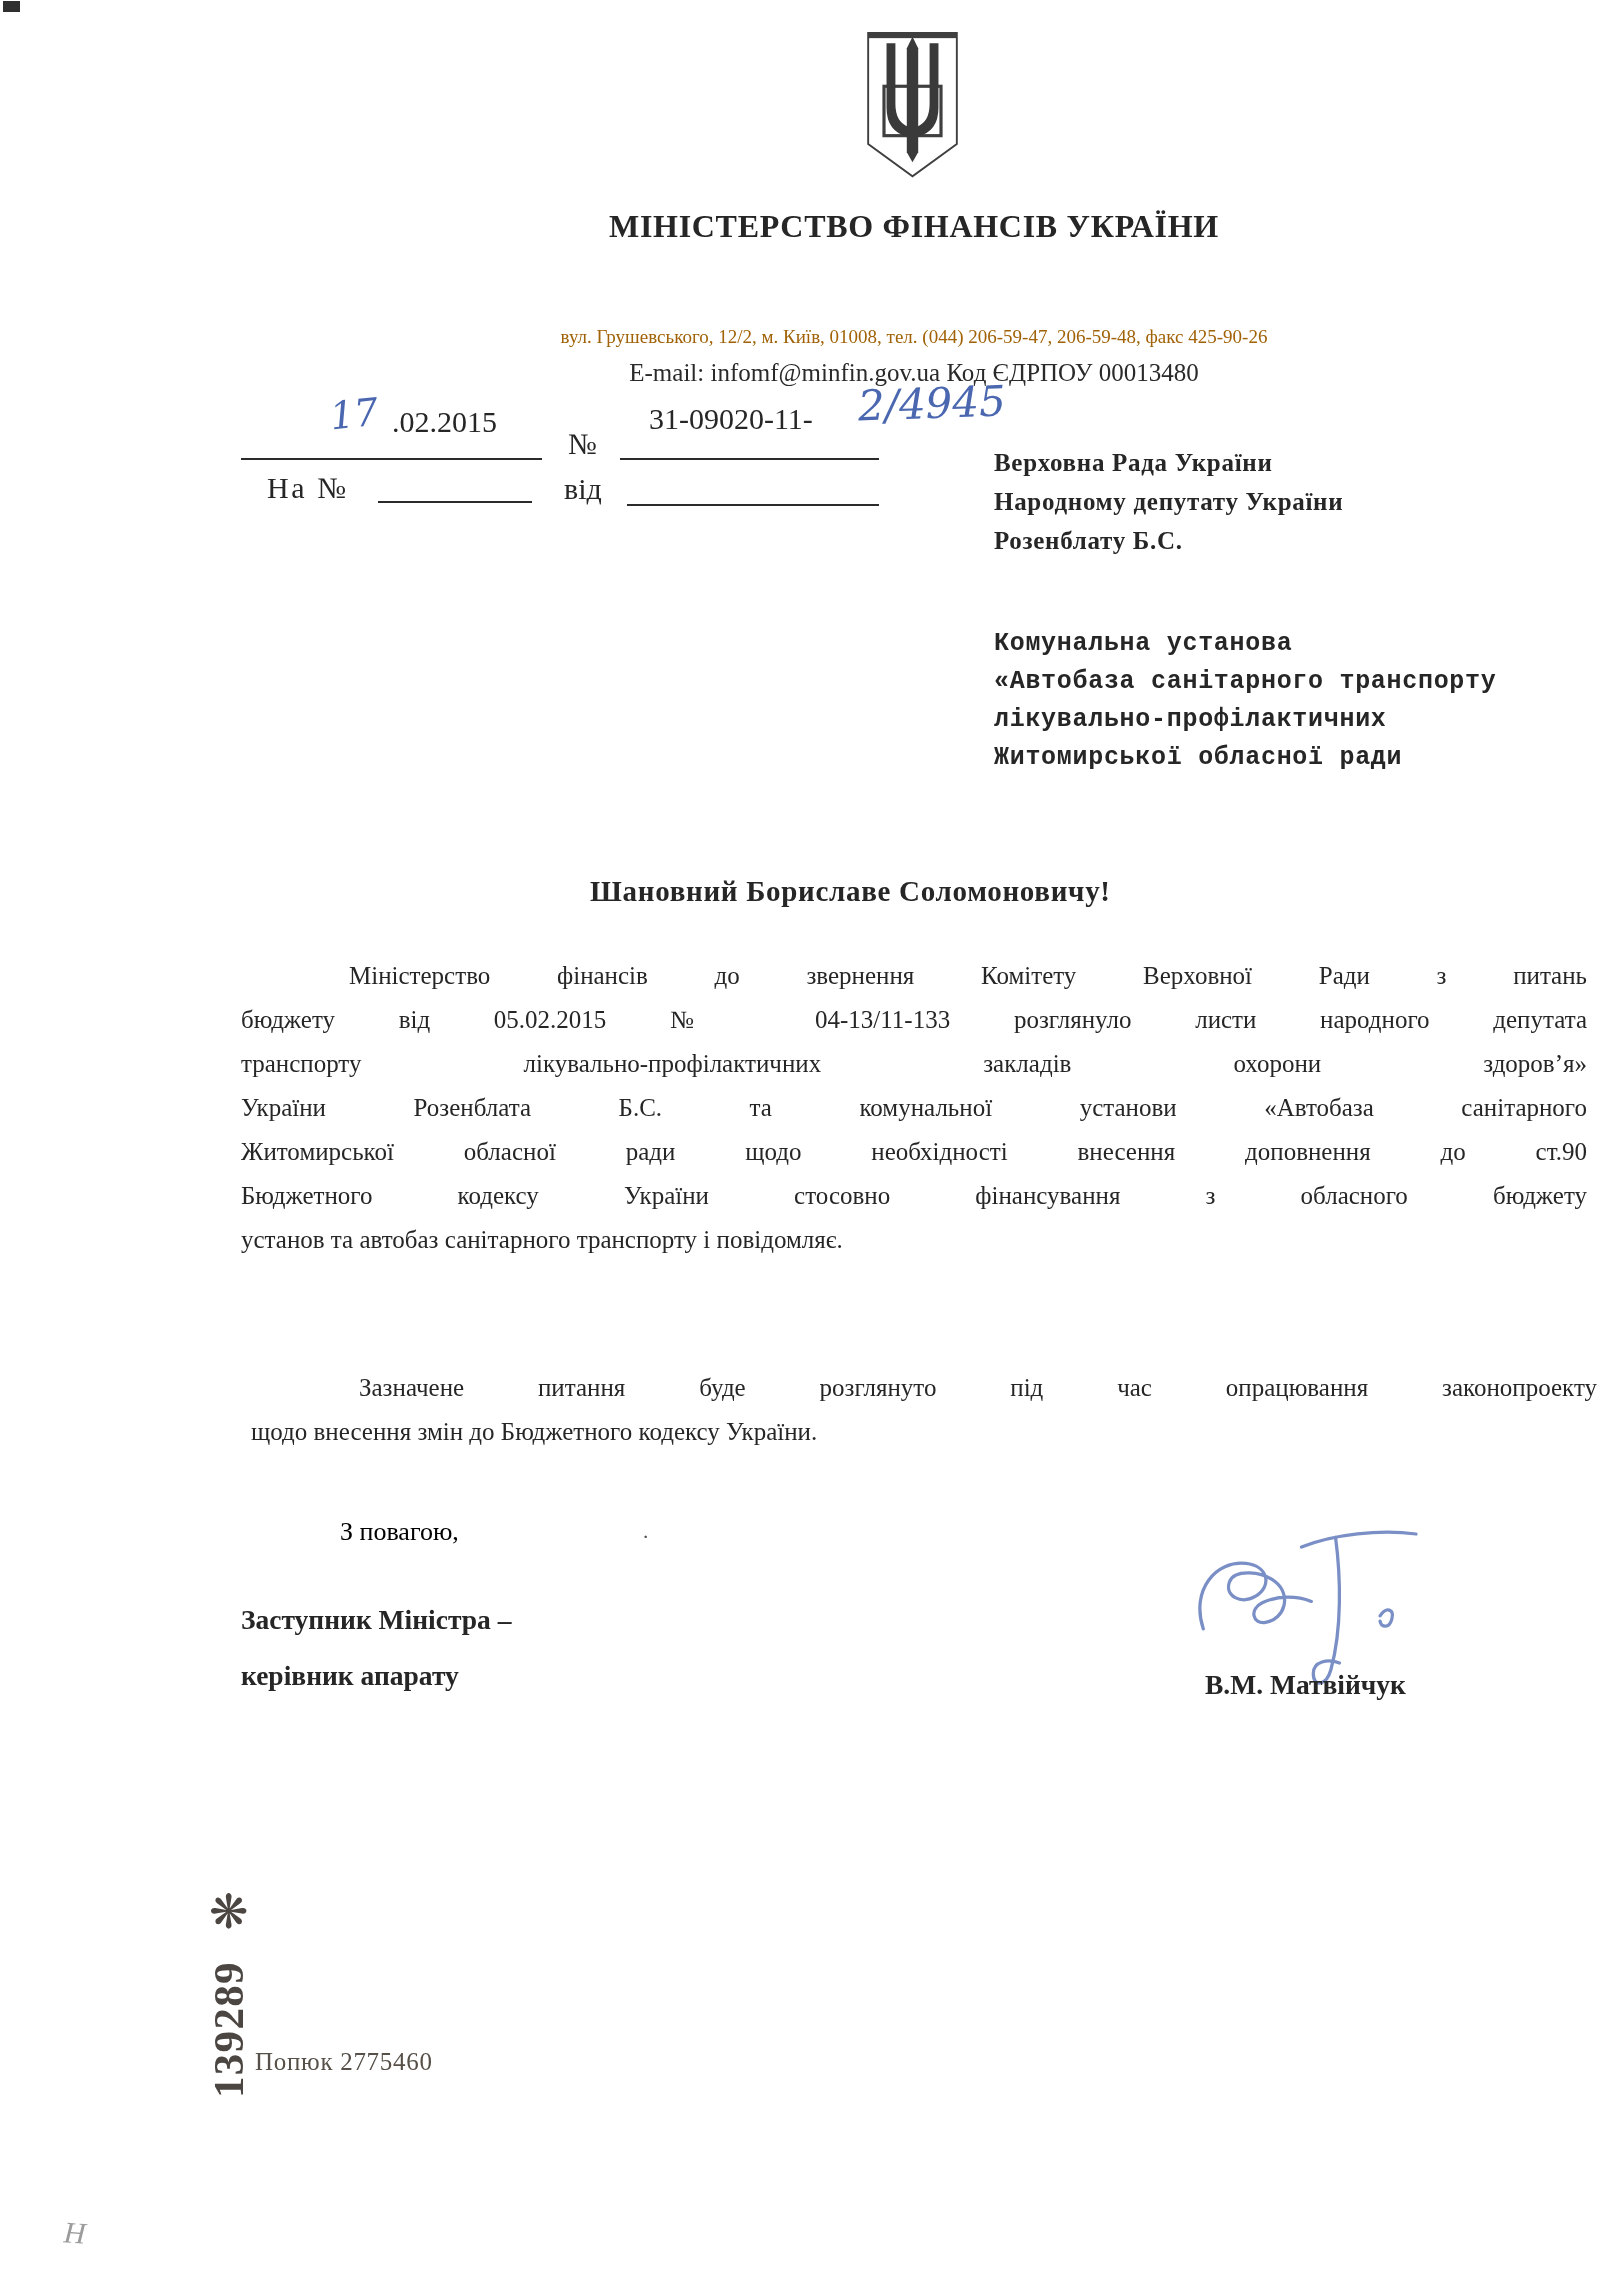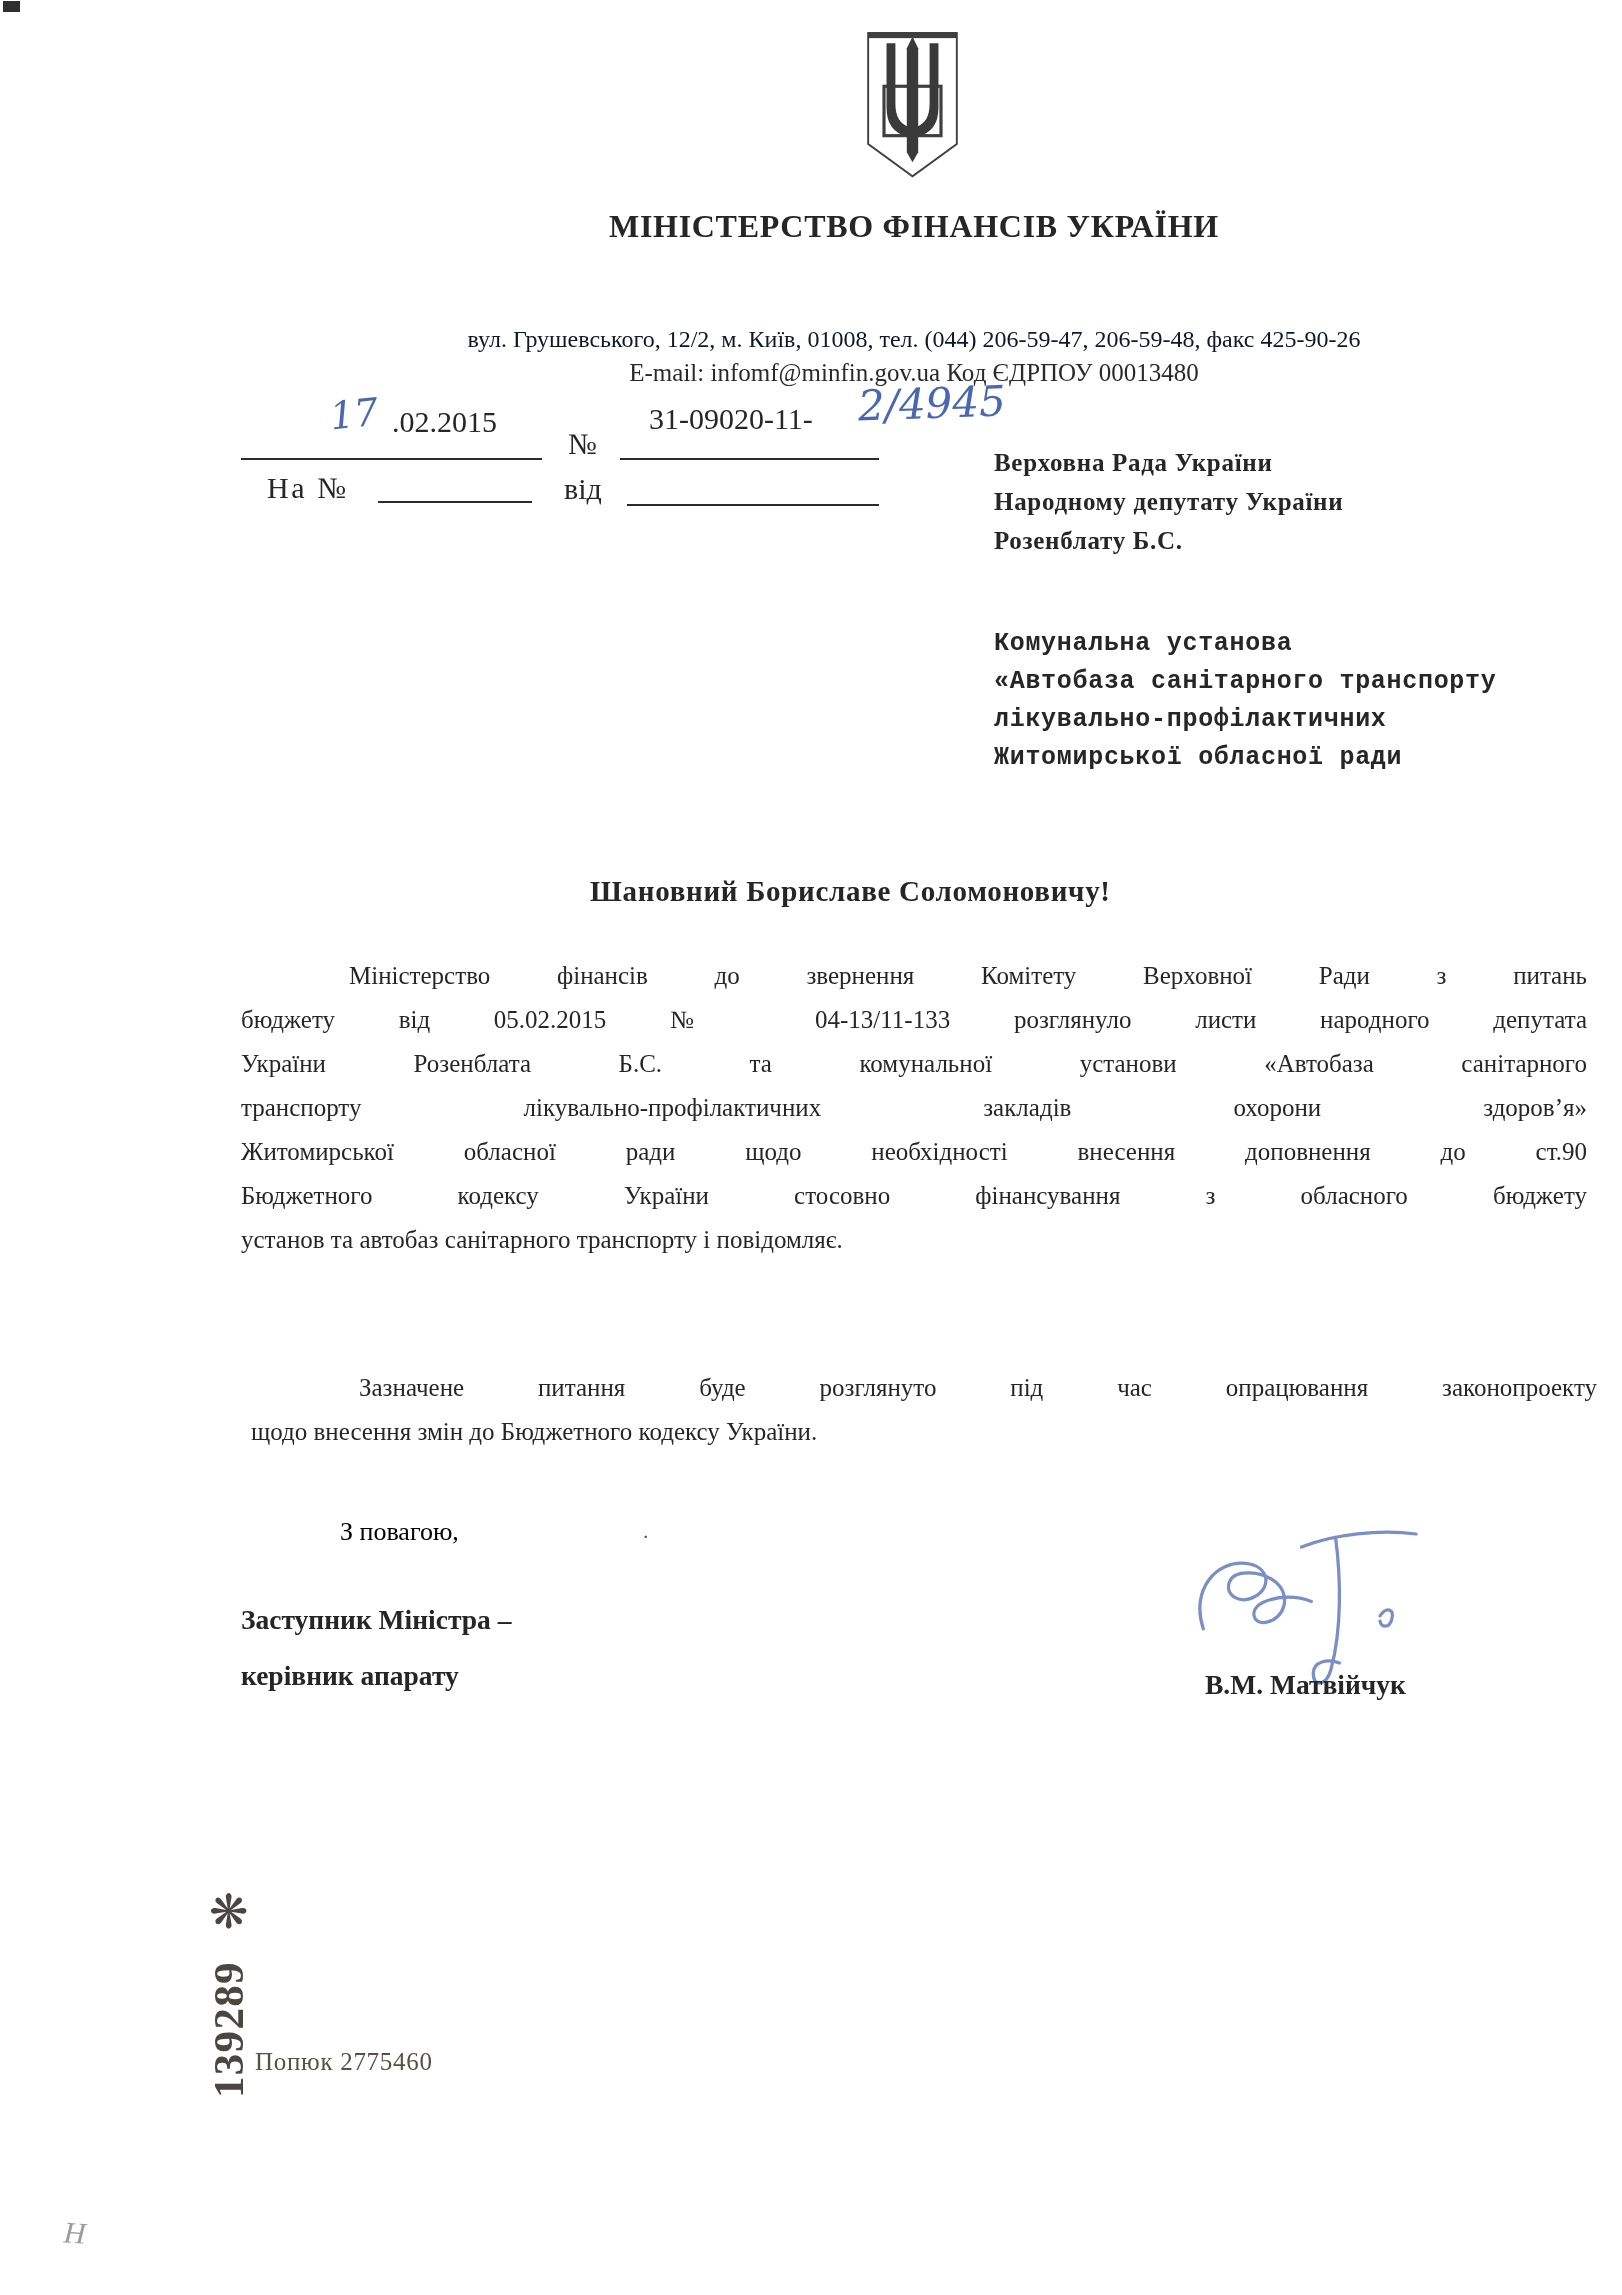--- a/index.html
+++ b/index.html
@@ -12,21 +12,21 @@
     color:#222222;
     overflow:hidden;
   }
   .abs{position:absolute;}
   .center{text-align:center;}
   .title{
     left:222px;top:208px;width:1384px;
     font-size:32px;font-weight:bold;letter-spacing:0.7px;color:#262626;
   }
   .minfin{left:222px;top:260px;width:1384px;font-size:30px;color:#2a2a2a;}
-  .addr{left:222px;top:326px;width:1384px;font-size:24px;color:#0f172a;}
+  .addr{left:222px;top:326px;width:1384px;font-size:19px;color:#a16207;}
   .email{left:222px;top:359px;width:1384px;font-size:25px;color:#2a2a2a;}
 
   .ink{color:#4a67b0;font-style:italic;font-family:"DejaVu Serif",serif;}
   .hand-day{left:330px;top:392px;font-size:38px;transform:rotate(-6deg);}
   .hand-num{left:858px;top:379px;font-size:42px;transform:rotate(-2deg);}
 
   .ref{font-size:30px;color:#262626;}
   .ref-date{left:392px;top:405px;}
   .ref-no{left:568px;top:427px;}
   .ref-out{left:649px;top:402px;}
@@ -115,22 +115,22 @@
     <div>«Автобаза санітарного транспорту</div>
     <div>лікувально-профілактичних</div>
     <div>Житомирської обласної ради</div>
   </div>
 
   <div class="abs salut">Шановний Бориславе Соломоновичу!</div>
 
   <div class="abs bodytxt para1">
     <div class="jline indent">Міністерство фінансів до звернення Комітету Верховної Ради з питань</div>
     <div class="jline">бюджету від 05.02.2015 № 04-13/11-133 розглянуло листи народного депутата</div>
+    <div class="jline">транспорту лікувально-профілактичних закладів охорони здоров’я»</div>
     <div class="jline">України Розенблата Б.С. та комунальної установи «Автобаза санітарного</div>
-    <div class="jline">транспорту лікувально-профілактичних закладів охорони здоров’я»</div>
     <div class="jline">Житомирської обласної ради щодо необхідності внесення доповнення до ст.90</div>
     <div class="jline">Бюджетного кодексу України стосовно фінансування з обласного бюджету</div>
     <div class="lline">установ та автобаз санітарного транспорту і повідомляє.</div>
   </div>
 
   <div class="abs bodytxt para2">
     <div class="jline indent">Зазначене питання буде розглянуто під час опрацювання законопроекту</div>
     <div class="lline">щодо внесення змін до Бюджетного кодексу України.</div>
   </div>
 

